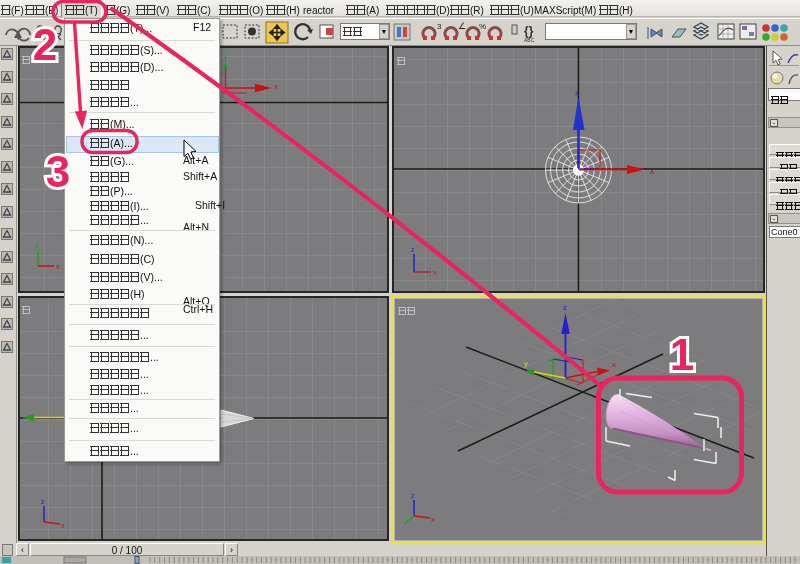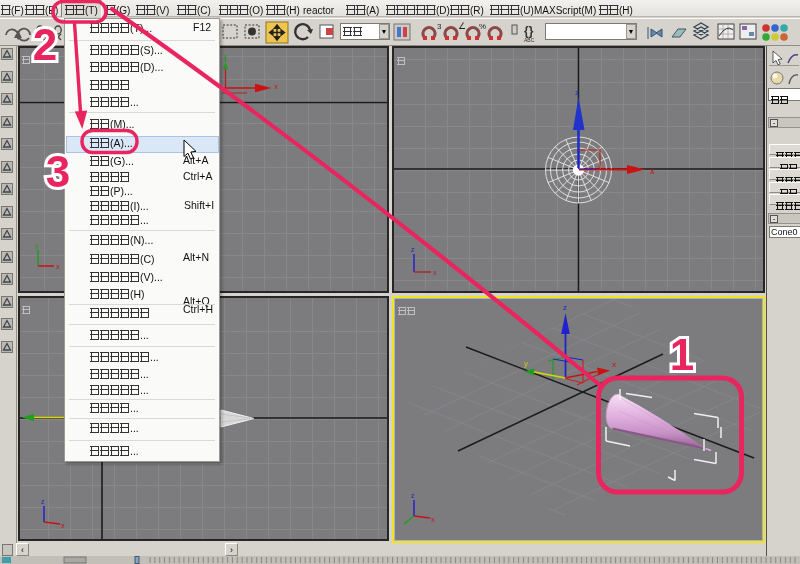--- a/index.html
+++ b/index.html
@@ -247,20 +247,21 @@
     <div class="rbtn" style="top:110.5px;padding-top:1px;"><i class="kp"></i><i class="kp"></i></div>
     <div class="rbtn" style="top:123px;padding-top:1px;"><i class="kp"></i><i class="kp"></i><i class="kp"></i></div>
     <div class="rbtn" style="top:135.5px;padding-top:1px;"><i class="kp"></i><i class="kp"></i></div>
     <div class="rbtn" style="top:148px;padding-top:1px;"><i class="kp"></i><i class="kp"></i><i class="kp"></i></div>
     <div class="abs" style="left:1px;top:167px;width:40px;height:11px;background:#C9C6BF;border:1px solid #979289;"><span style="display:inline-block;width:8px;height:8px;border:1px solid #555;background:#DDD;font-size:8px;line-height:6px;text-align:center;margin:1px;vertical-align:top;">-</span></div>
     <div class="abs" style="left:2px;top:180px;width:38px;height:12px;background:#FFF;border:1px solid #7d7a72;font-size:9px;padding-left:1px;color:#111;">Cone0</div>
   </div>
 <div id="timeline" class="abs" style="left:0;top:543px;width:766px;height:13px;background:#D6D3CC;">
     <div class="abs" style="left:2px;top:1px;width:11px;height:12px;border:1px solid #777;background:#C8C5BE;"></div>
     <div class="abs" style="left:16px;top:0px;width:13px;height:13px;border:1px solid #8a8780;border-top-color:#FFF;border-left-color:#FFF;background:#D6D3CC;text-align:center;font-size:9px;line-height:12px;">‹</div>
+    <div class="abs" style="left:30px;top:0px;width:194px;height:13px;border:1px solid #8a8780;border-top-color:#FFF;border-left-color:#FFF;background:#D6D3CC;text-align:center;font-size:10px;line-height:13px;color:#111;">0 / 100</div>
     <div class="abs" style="left:225px;top:0px;width:13px;height:13px;border:1px solid #8a8780;border-top-color:#FFF;border-left-color:#FFF;background:#D6D3CC;text-align:center;font-size:9px;line-height:12px;">›</div>
   </div>
 <div id="trackbar" class="abs" style="left:0;top:556px;width:800px;height:8px;background:#C6C3BC;">
     <svg class="abs" style="left:0;top:0" width="800" height="8">
       <rect x="0" y="0" width="800" height="8" fill="#C2BFB8"></rect>
       <rect x="2" y="1" width="9" height="6" fill="#3E9FA8"></rect>
       <rect x="64" y="1" width="22" height="6" fill="#ABA8A1" stroke="#777"></rect>
       <rect x="135" y="0.5" width="4" height="7" fill="#7FA8C8" stroke="#456"></rect>
       <line x1="150.0" y1="1" x2="150.0" y2="7" stroke="#8A8780" stroke-width="1"></line>
       <line x1="154.8" y1="1" x2="154.8" y2="7" stroke="#8A8780" stroke-width="1"></line>
@@ -575,27 +576,27 @@
     <div class="msc" style="left:128px;top:2px">F12</div>
     <div class="mitem" style="top:23.5px"><i class="k"></i><i class="k"></i><i class="k"></i><i class="k"></i><i class="k"></i><span style="vertical-align:middle">(S)...</span></div>
     <div class="mitem" style="top:41px"><i class="k"></i><i class="k"></i><i class="k"></i><i class="k"></i><i class="k"></i><span style="vertical-align:middle">(D)...</span></div>
     <div class="mitem" style="top:58.5px"><i class="k"></i><i class="k"></i><i class="k"></i><i class="k"></i><span style="vertical-align:middle"></span></div>
     <div class="mitem" style="top:76px"><i class="k"></i><i class="k"></i><i class="k"></i><i class="k"></i><span style="vertical-align:middle">...</span></div>
     <div class="mitem" style="top:97.5px"><i class="k"></i><i class="k"></i><span style="vertical-align:middle">(M)...</span></div>
     <div class="mitem" style="top:116.5px"><i class="k"></i><i class="k"></i><span style="vertical-align:middle">(A)...</span></div>
     <div class="mitem" style="top:134.5px"><i class="k"></i><i class="k"></i><span style="vertical-align:middle">(G)...</span></div>
     <div class="msc" style="left:118px;top:134.5px">Alt+A</div>
     <div class="mitem" style="top:150.5px"><i class="k"></i><i class="k"></i><i class="k"></i><i class="k"></i><span style="vertical-align:middle"></span></div>
-    <div class="msc" style="left:118px;top:150.5px">Ctrl+A</div>
+    <div class="msc" style="left:118px;top:150.5px">Shift+A</div>
     <div class="mitem" style="top:165px"><i class="k"></i><i class="k"></i><span style="vertical-align:middle">(P)...</span></div>
     <div class="mitem" style="top:179.5px"><i class="k"></i><i class="k"></i><i class="k"></i><i class="k"></i><span style="vertical-align:middle">(I)...</span></div>
-    <div class="msc" style="left:119px;top:179.5px">Shift+I</div>
+    <div class="msc" style="left:130px;top:179.5px">Shift+I</div>
     <div class="mitem" style="top:194px"><i class="k"></i><i class="k"></i><i class="k"></i><i class="k"></i><i class="k"></i><span style="vertical-align:middle">...</span></div>
     <div class="mitem" style="top:214px"><i class="k"></i><i class="k"></i><i class="k"></i><i class="k"></i><span style="vertical-align:middle">(N)...</span></div>
-    <div class="msc" style="left:118px;top:232px">Alt+N</div>
+    <div class="msc" style="left:118px;top:202px">Alt+N</div>
     <div class="mitem" style="top:232.5px"><i class="k"></i><i class="k"></i><i class="k"></i><i class="k"></i><i class="k"></i><span style="vertical-align:middle">(C)</span></div>
     <div class="mitem" style="top:250.5px"><i class="k"></i><i class="k"></i><i class="k"></i><i class="k"></i><i class="k"></i><span style="vertical-align:middle">(V)...</span></div>
     <div class="mitem" style="top:268px"><i class="k"></i><i class="k"></i><i class="k"></i><i class="k"></i><span style="vertical-align:middle">(H)</span></div>
     <div class="msc" style="left:118px;top:284px">Ctrl+H</div>
     <div class="mitem" style="top:287px"><i class="k"></i><i class="k"></i><i class="k"></i><i class="k"></i><i class="k"></i><i class="k"></i><span style="vertical-align:middle"></span></div>
     <div class="msc" style="left:118px;top:276px">Alt+Q</div>
     <div class="mitem" style="top:308.5px"><i class="k"></i><i class="k"></i><i class="k"></i><i class="k"></i><i class="k"></i><span style="vertical-align:middle">...</span></div>
     <div class="mitem" style="top:330.5px"><i class="k"></i><i class="k"></i><i class="k"></i><i class="k"></i><i class="k"></i><i class="k"></i><span style="vertical-align:middle">...</span></div>
     <div class="mitem" style="top:347.5px"><i class="k"></i><i class="k"></i><i class="k"></i><i class="k"></i><i class="k"></i><span style="vertical-align:middle">...</span></div>
     <div class="mitem" style="top:364px"><i class="k"></i><i class="k"></i><i class="k"></i><i class="k"></i><i class="k"></i><span style="vertical-align:middle">...</span></div>

